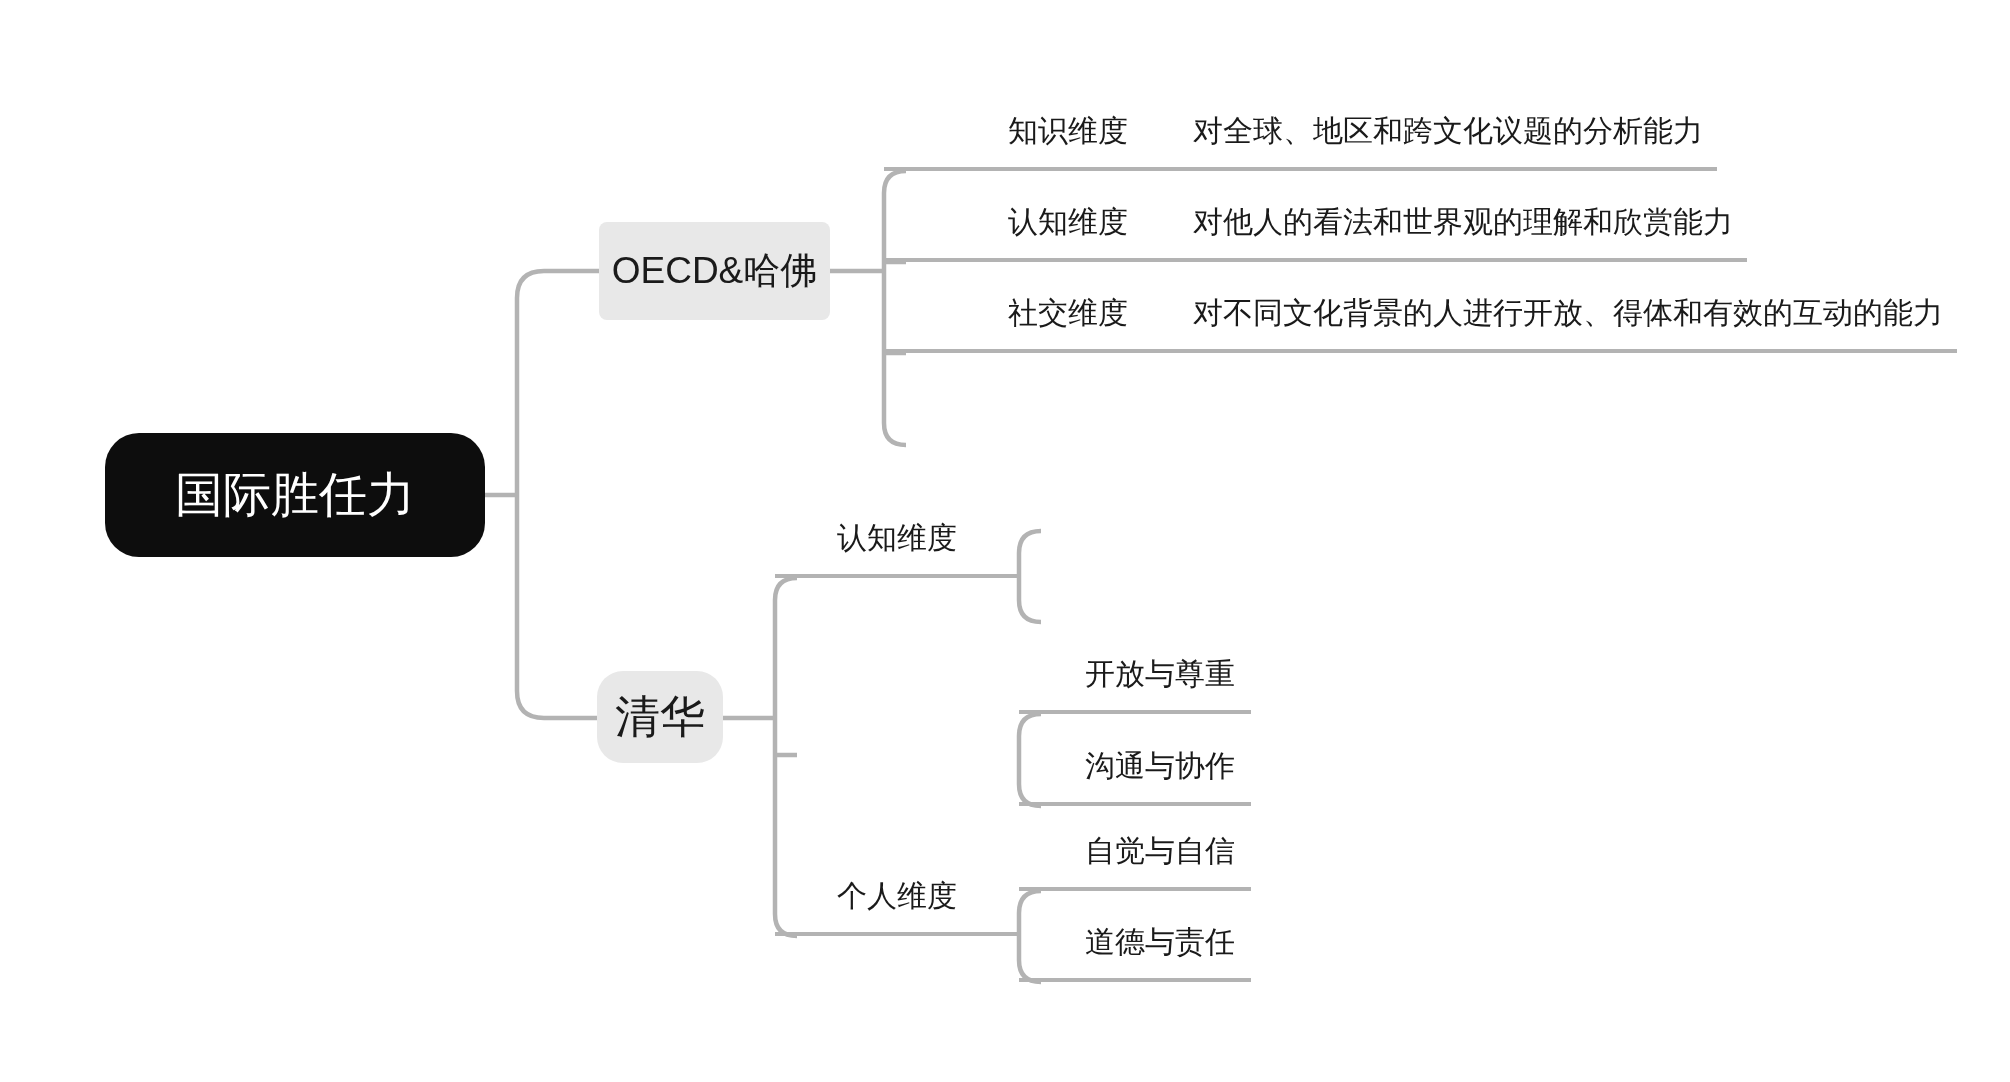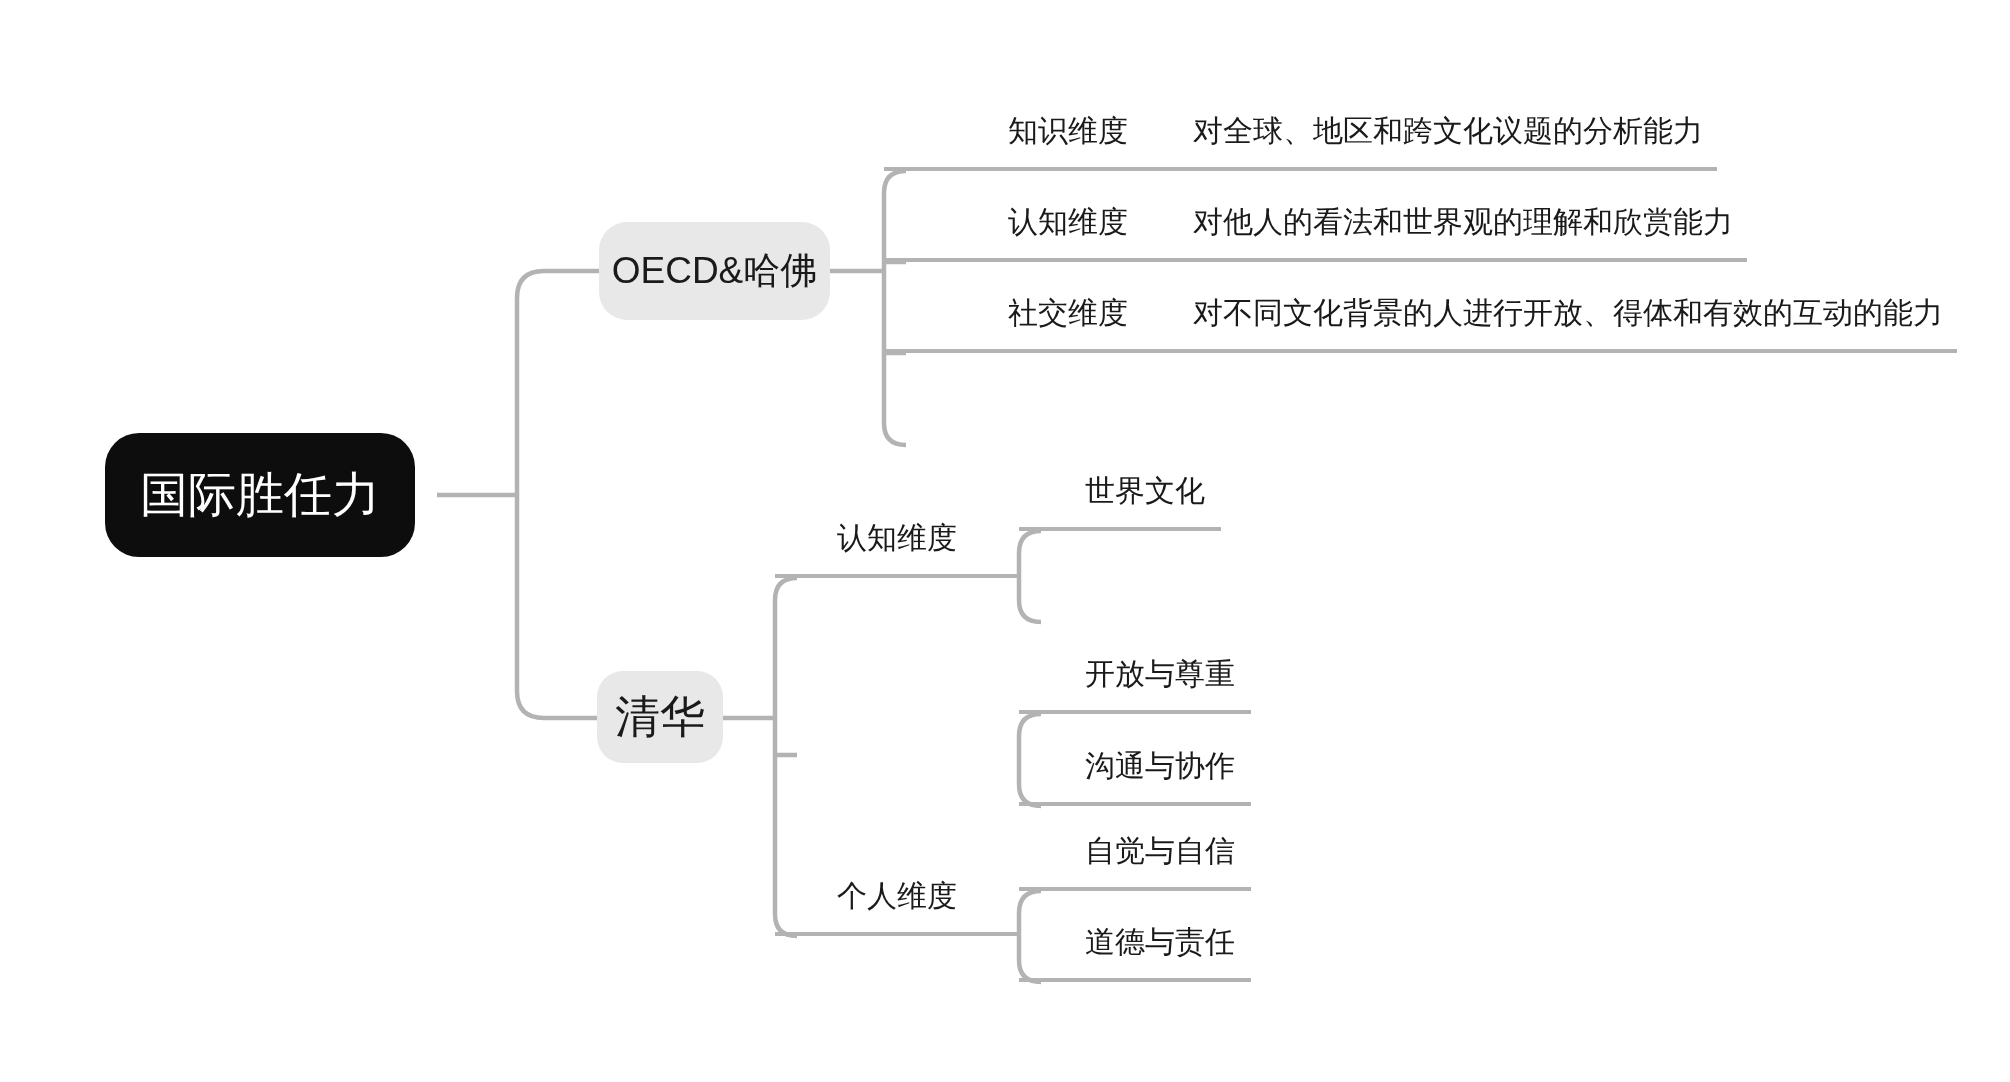--- a/index.html
+++ b/index.html
@@ -7,23 +7,23 @@
     --text:#1a1a1a; --line:#b3b3b3; --background:#ffffff;
   }
   html,body{margin:0;padding:0;}
   body{background:var(--background);font-family:"Liberation Sans","DejaVu Sans",sans-serif;}
   .canvas{position:relative;width:2010px;height:1082px;background:var(--background);overflow:hidden;}
   svg.connectors{position:absolute;left:0;top:0;width:2010px;height:1082px;}
   svg.connectors path{stroke:var(--line);stroke-width:4.5;fill:none;}
 
   .node{position:absolute;display:flex;align-items:center;justify-content:center;
         color:var(--text);white-space:nowrap;box-sizing:border-box;}
-  .node-root{left:105px;top:433px;width:310px;height:124px;border-radius:34px;
+  .node-root{left:105px;top:433px;width:380px;height:124px;border-radius:34px;
              background:var(--root-bg);color:var(--root-text);font-size:48px;}
-  .node-oecd{left:599px;top:222px;width:231px;height:98px;border-radius:28px;
+  .node-oecd{left:599px;top:222px;width:231px;height:98px;border-radius:8px;
              background:var(--branch-bg);font-size:37px;}
   .node-qinghua{left:597px;top:671px;width:126px;height:92px;border-radius:26px;
                 background:var(--branch-bg);font-size:45px;}
 
   .row{position:absolute;line-height:44px;font-size:30px;color:var(--text);
        border-bottom:4px solid var(--line);white-space:nowrap;}
   .o-row{left:884px;padding:0 14px 14px 59px;}
   .o-row .rlabel{display:inline-block;width:250px;text-align:center;}
   .o-row1{top:109px;} .o-row2{top:200px;} .o-row3{top:291px;} .o-row4{top:383px;}
 
@@ -64,19 +64,18 @@
   <div class="row o-row o-row2">
     <span class="rlabel">认知维度</span><span class="rdesc">对他人的看法和世界观的理解和欣赏能力</span>
   </div>
   <div class="row o-row o-row3">
     <span class="rlabel">社交维度</span><span class="rdesc">对不同文化背景的人进行开放、得体和有效的互动的能力</span>
   </div>
 
   <div class="row q-row q-row1">认知维度</div>
   <div class="row q-row q-row3">个人维度</div>
 
-  <div class="row g-row g-row1">世界文化</div>
   <div class="row g-row g-row3">开放与尊重</div>
   <div class="row g-row g-row4">沟通与协作</div>
   <div class="row g-row g-row5">自觉与自信</div>
   <div class="row g-row g-row6">道德与责任</div>
 
 </div>
 
 </body></html>

